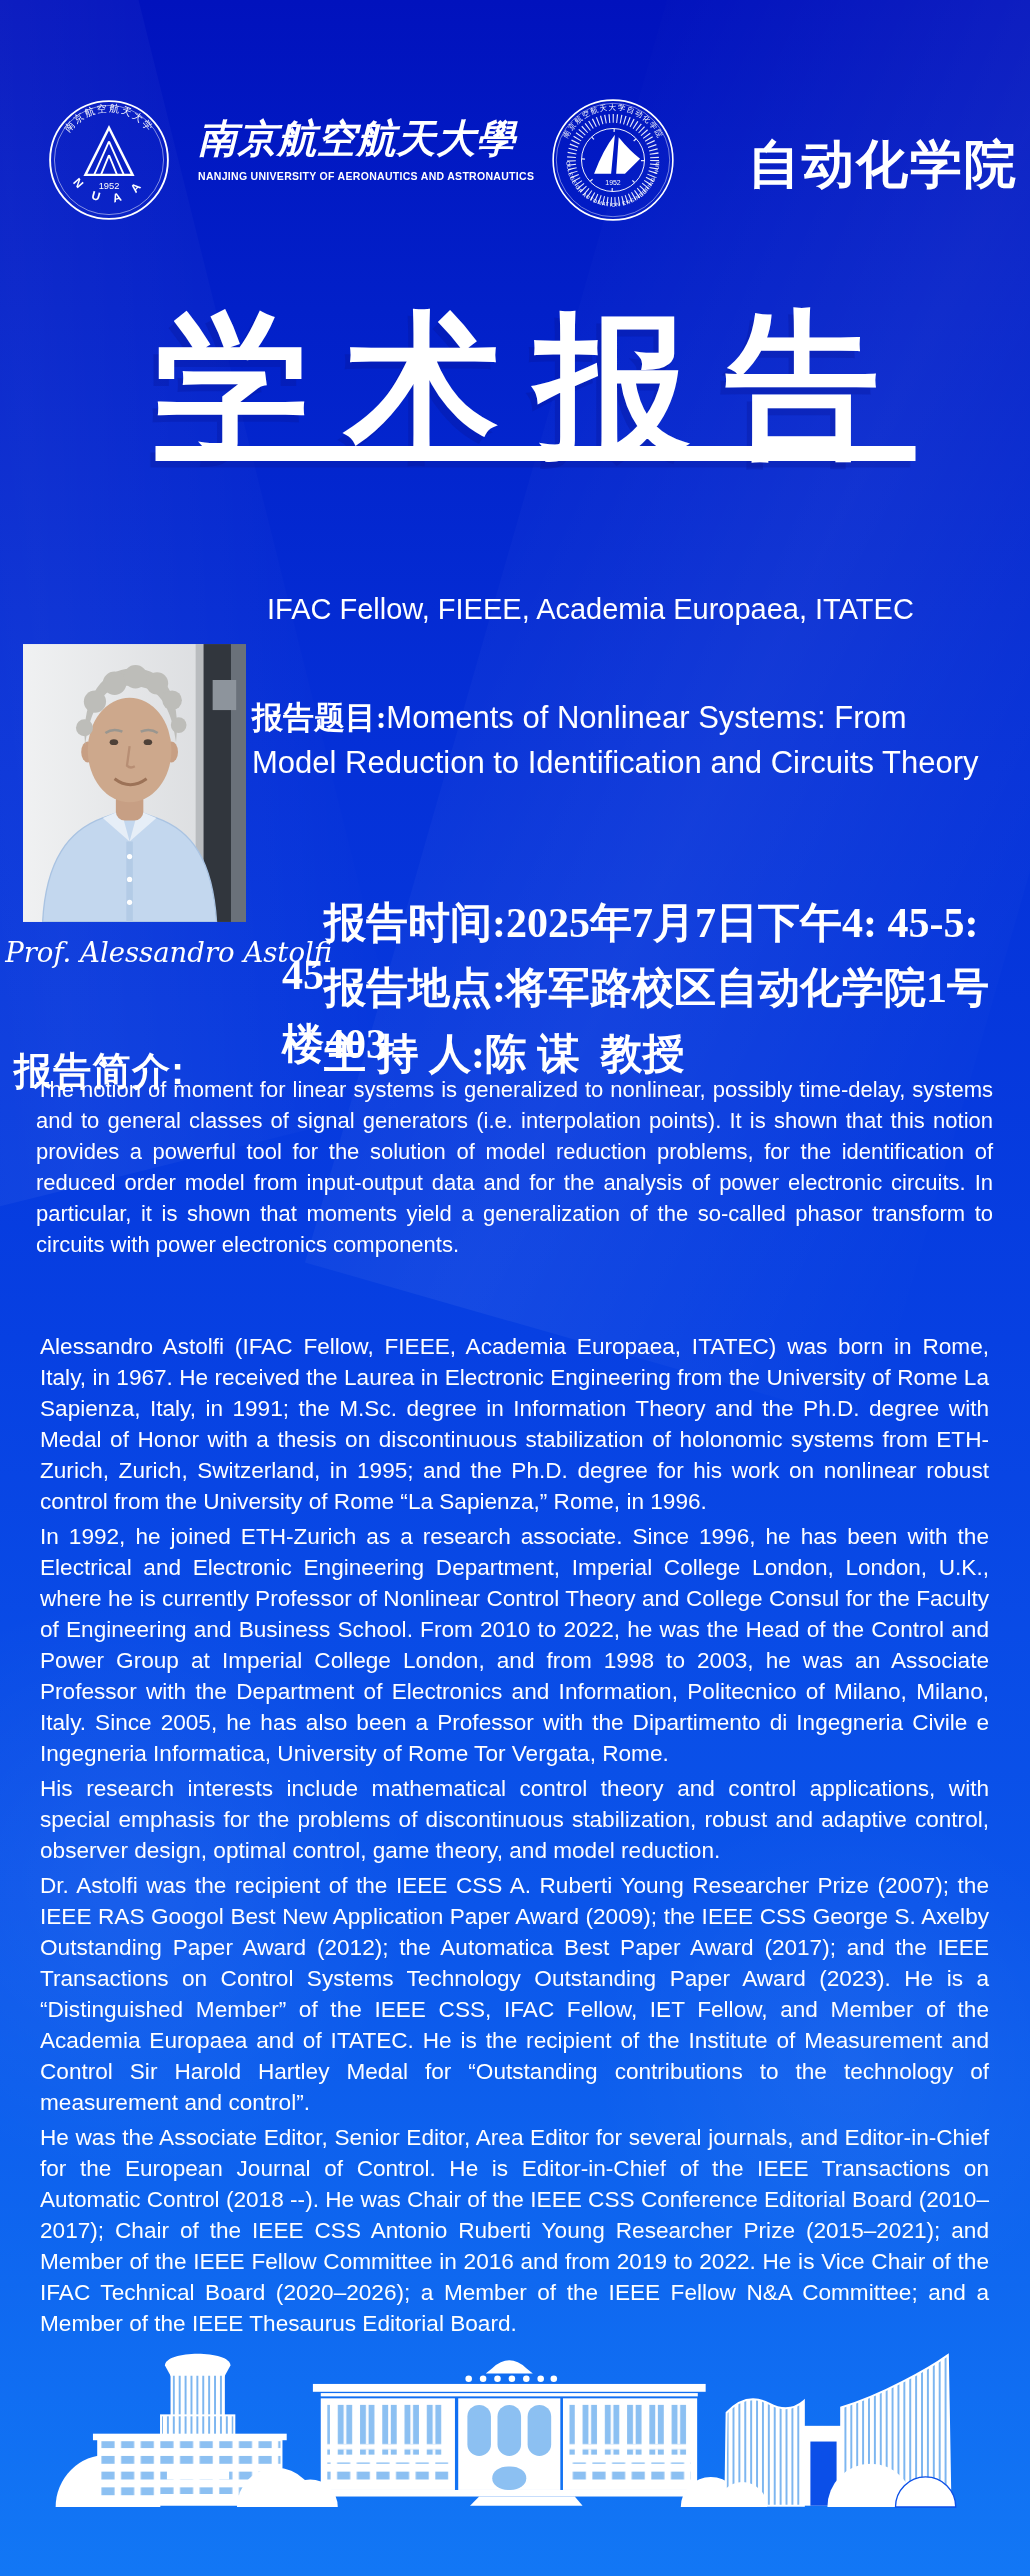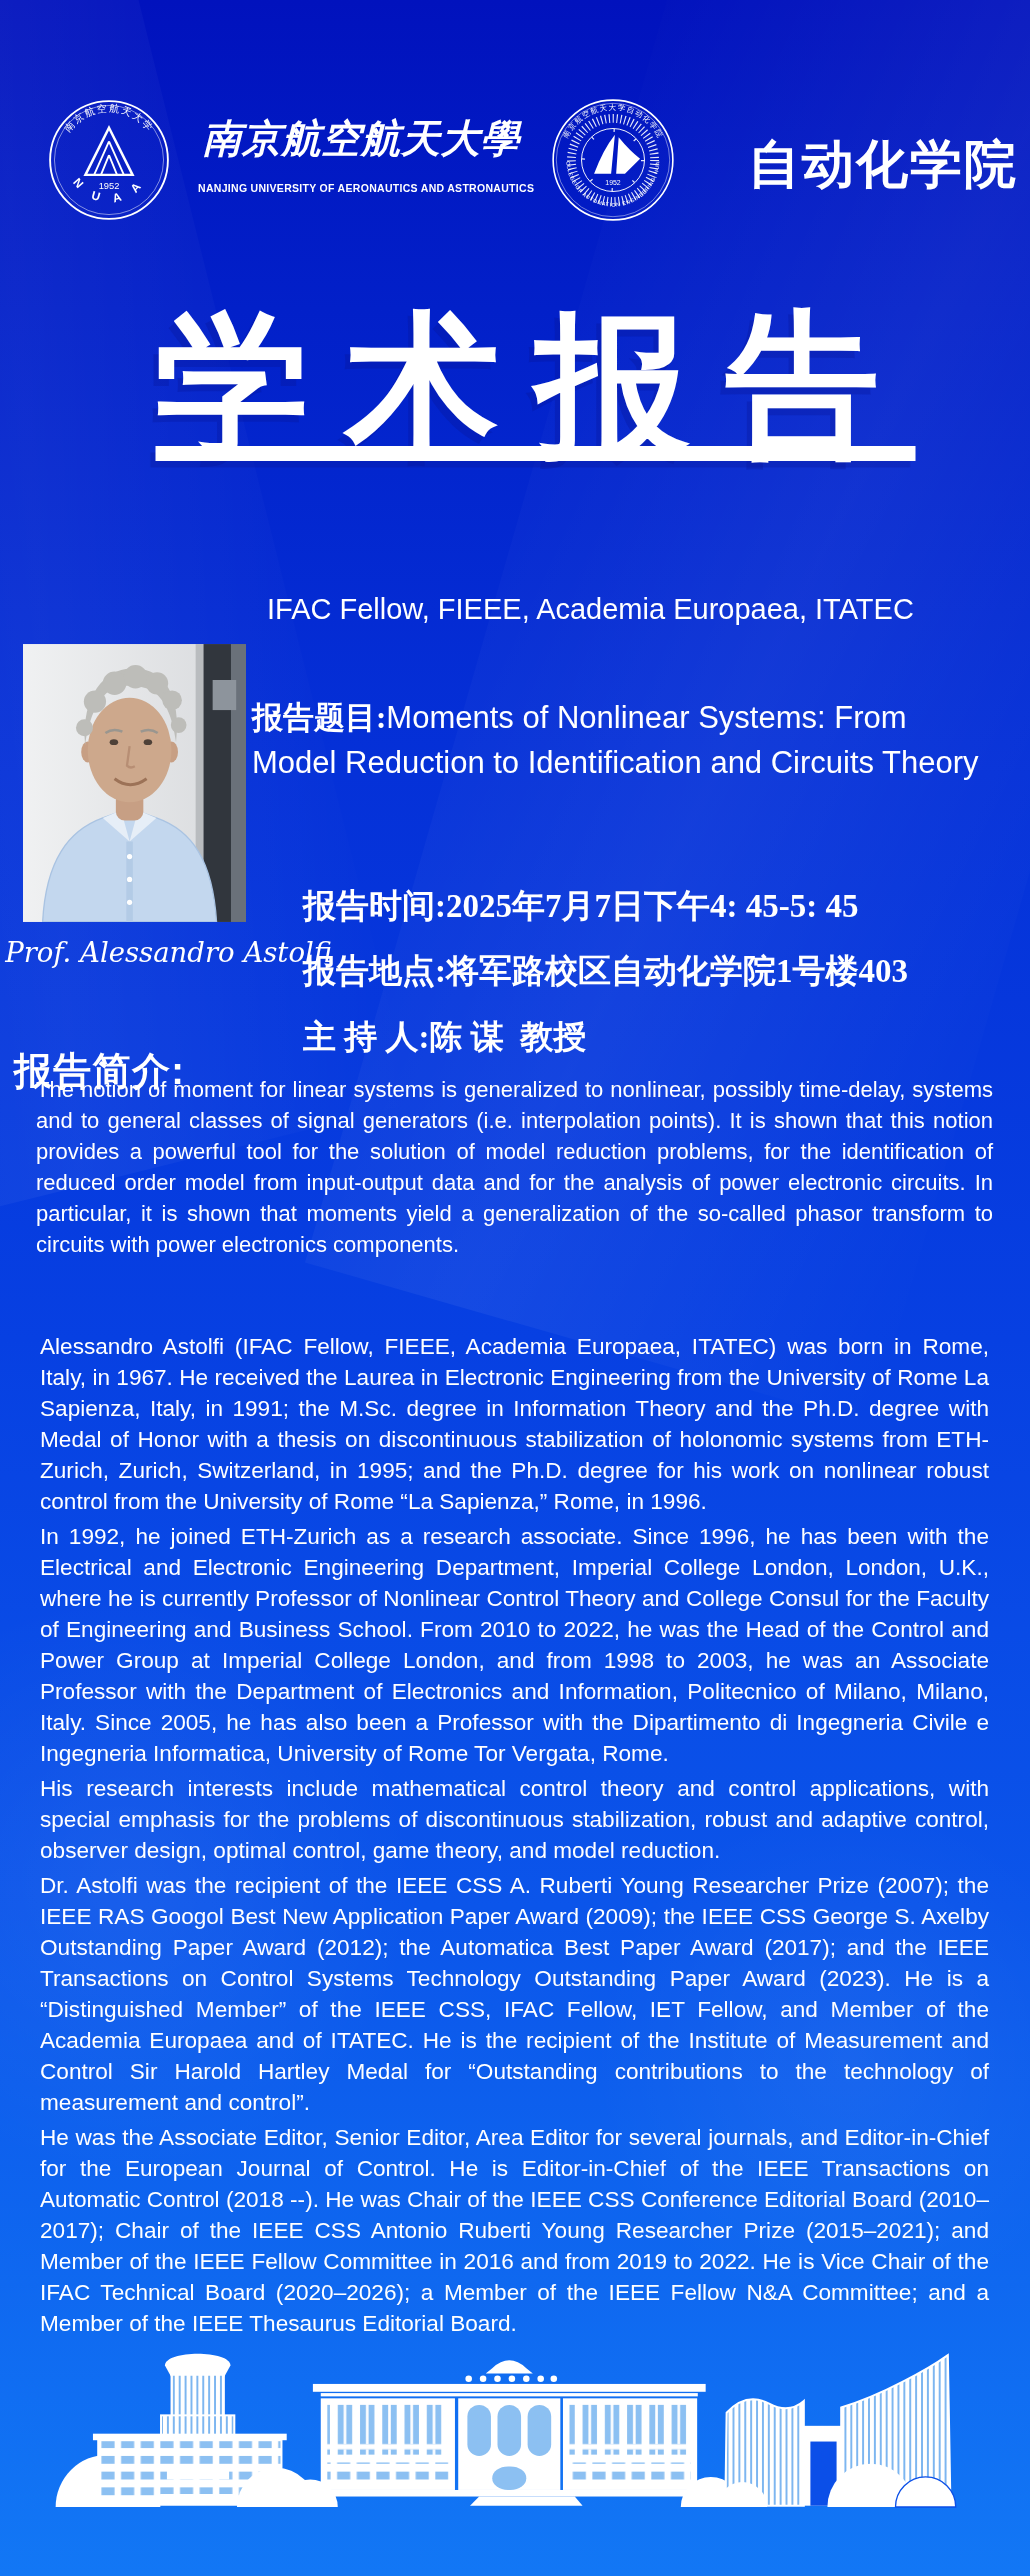--- a/index.html
+++ b/index.html
@@ -15,41 +15,41 @@
     background:linear-gradient(100deg,rgba(255,255,255,0) 0%,rgba(255,255,255,.05) 50%,rgba(255,255,255,0) 100%);}
   .glow1{left:-170px;top:1590px;width:589px;height:589px;border-radius:50%;
     background:radial-gradient(circle,rgba(255,255,255,.06),rgba(255,255,255,0) 70%);}
   .glow2{left:589px;top:1799px;width:523px;height:523px;border-radius:50%;
     background:radial-gradient(circle,rgba(255,255,255,.05),rgba(255,255,255,0) 70%);}
 
   
   .emblem{position:absolute;}
   .emblem1{left:47px;top:98px;width:124px;height:124px;}
   .emblem2{left:550px;top:97px;width:126px;height:126px;}
-  .uni-block{position:absolute;left:198px;top:115px;width:322px;text-align:right;}
+  .uni-block{position:absolute;left:198px;top:115px;width:322px;text-align:left;}
   .uni-cn{font-family:"DejaVu Serif",serif;font-style:italic;font-weight:700;font-size:39px;
     line-height:1.2;letter-spacing:0.7px;white-space:nowrap;}
-  .uni-en{margin-top:20px;font-size:10.5px;font-weight:700;letter-spacing:0.3px;white-space:nowrap;}
+  .uni-en{margin-top:8px;font-size:10.5px;font-weight:700;letter-spacing:0.3px;white-space:nowrap;}
   .college-cn{position:absolute;left:701px;top:130px;font-size:52px;font-weight:900;
     letter-spacing:2px;white-space:nowrap;margin-left:47px;}
 
   
   .main-title{position:absolute;top:283px;left:0;width:100%;text-align:center;
     font-size:154px;font-weight:900;letter-spacing:36px;padding-left:40px;box-sizing:border-box;
     white-space:nowrap;text-shadow:-5.2px 6.5px 0 rgba(6,20,150,.30);text-decoration:underline;}
 
   
   .photo{position:absolute;left:23px;top:644px;width:223px;height:278px;}
   .photo-caption{position:absolute;left:5.2px;top:936px;width:256px;text-align:center;
     font-family:"DejaVu Serif",serif;font-style:italic;font-size:27.5px;white-space:nowrap;}
   .info-badges{position:absolute;left:267px;top:580px;width:694px;font-size:29px;line-height:58px;}
   .info-title{position:absolute;left:252px;top:695px;width:743px;font-size:31px;line-height:45px;}
   .cn-label{font-family:"Liberation Serif",serif;font-weight:700;}
-  .meta-line{position:absolute;left:270px;width:746px;font-family:"Liberation Serif",serif;
-    font-weight:700;font-size:33px;white-space:pre-wrap;}
+  .meta-line{position:absolute;left:282px;width:746px;font-family:"Liberation Serif",serif;
+    font-weight:700;font-size:42px;white-space:pre-wrap;}
   .meta-time{top:847px;}
   .meta-place{top:912px;}
   .meta-host{top:978px;}
 
   
   .section-heading{position:absolute;left:14px;font-size:38px;font-weight:700;letter-spacing:1.3px;margin-top:23px;}
   .abstract-heading{top:1023px;}
   .abstract-text{position:absolute;left:36px;top:1074px;width:957px;font-size:22px;
     line-height:31px;text-align:justify;}
   .bio-heading{top:1273px;}

